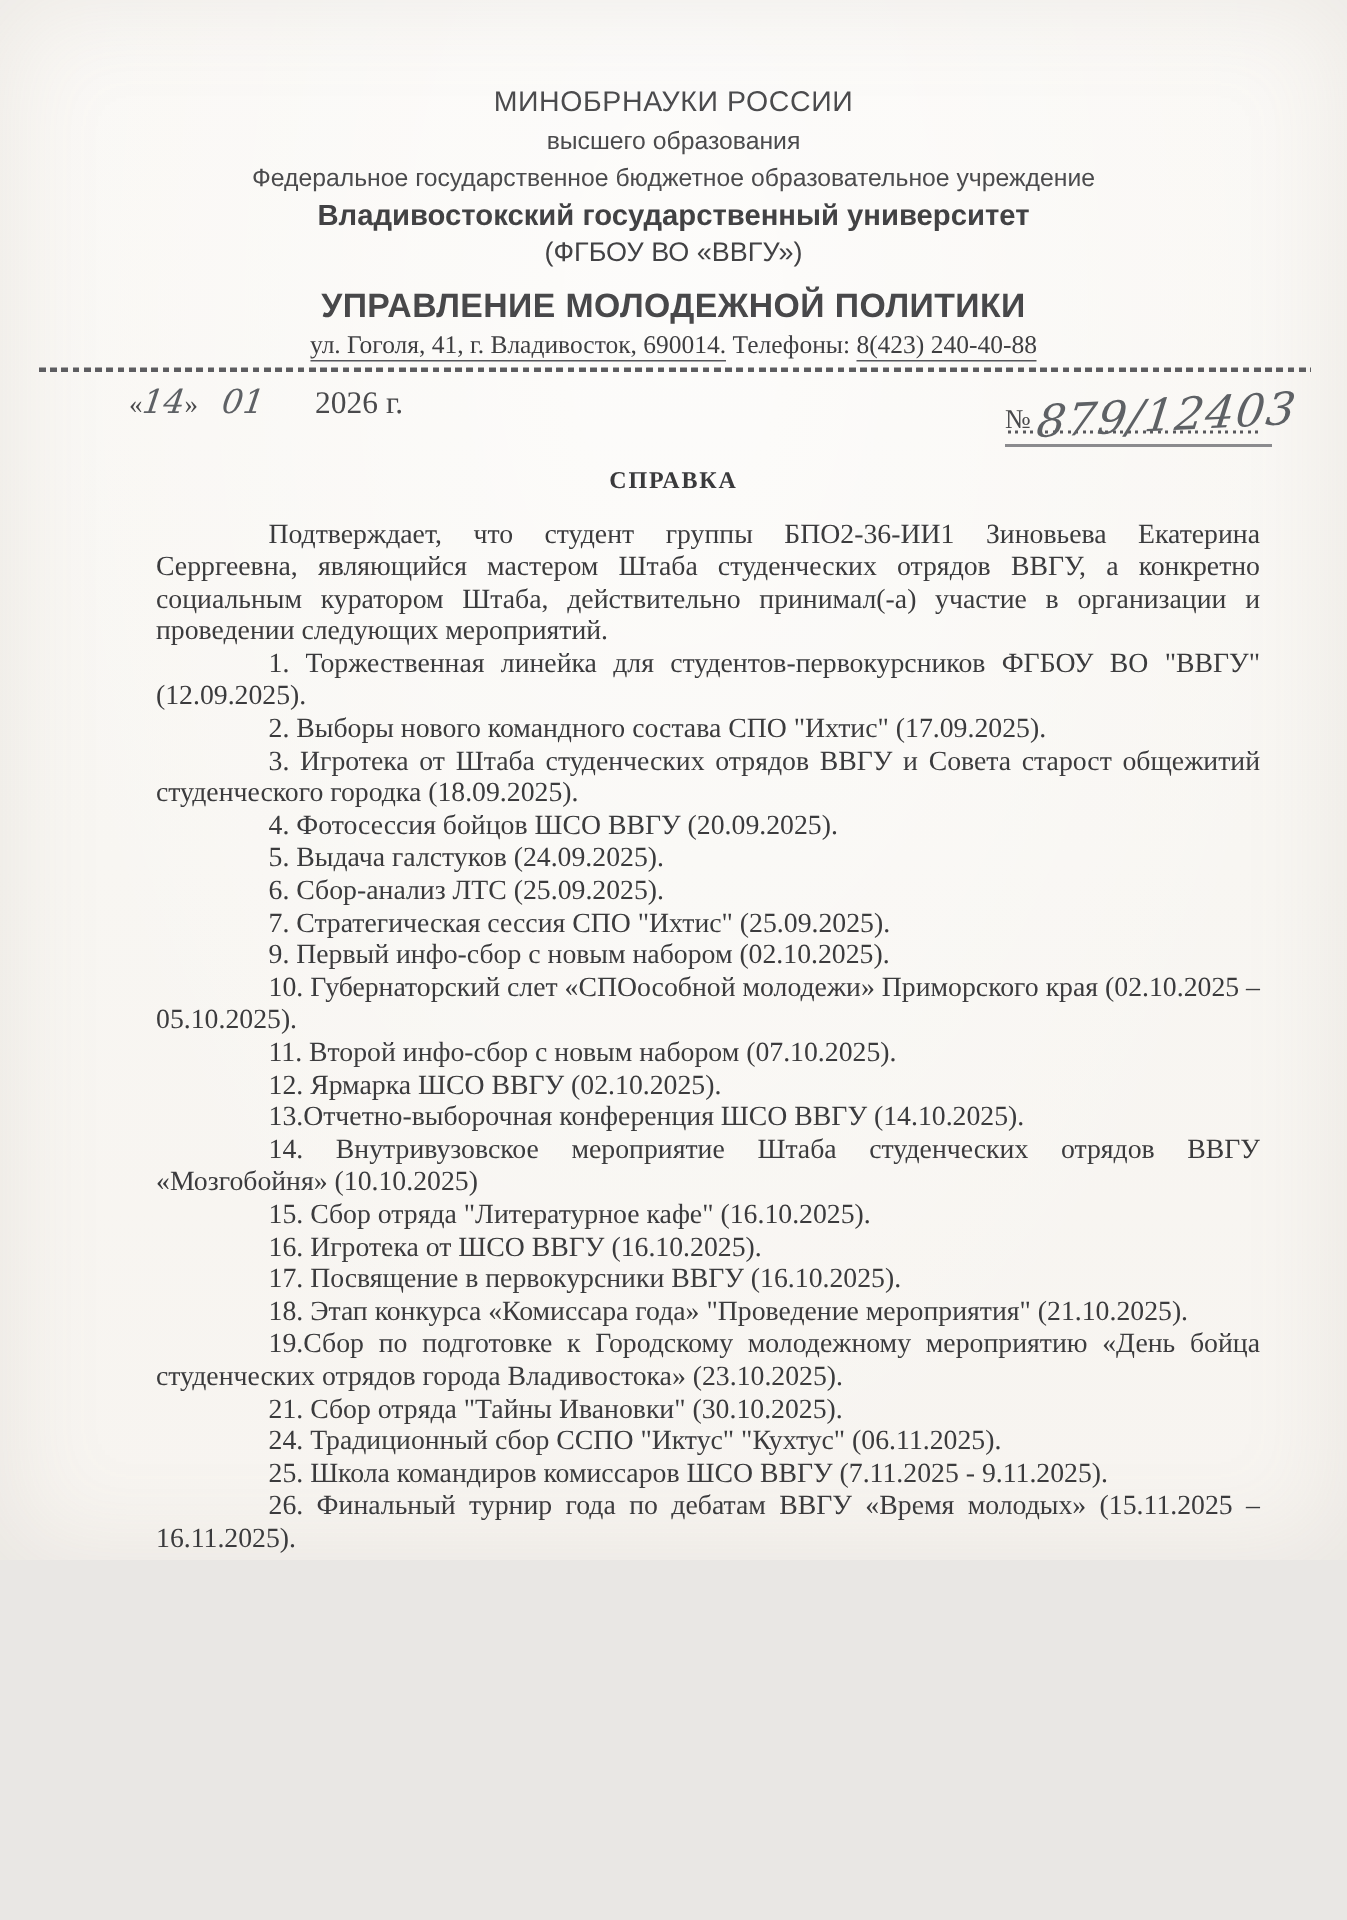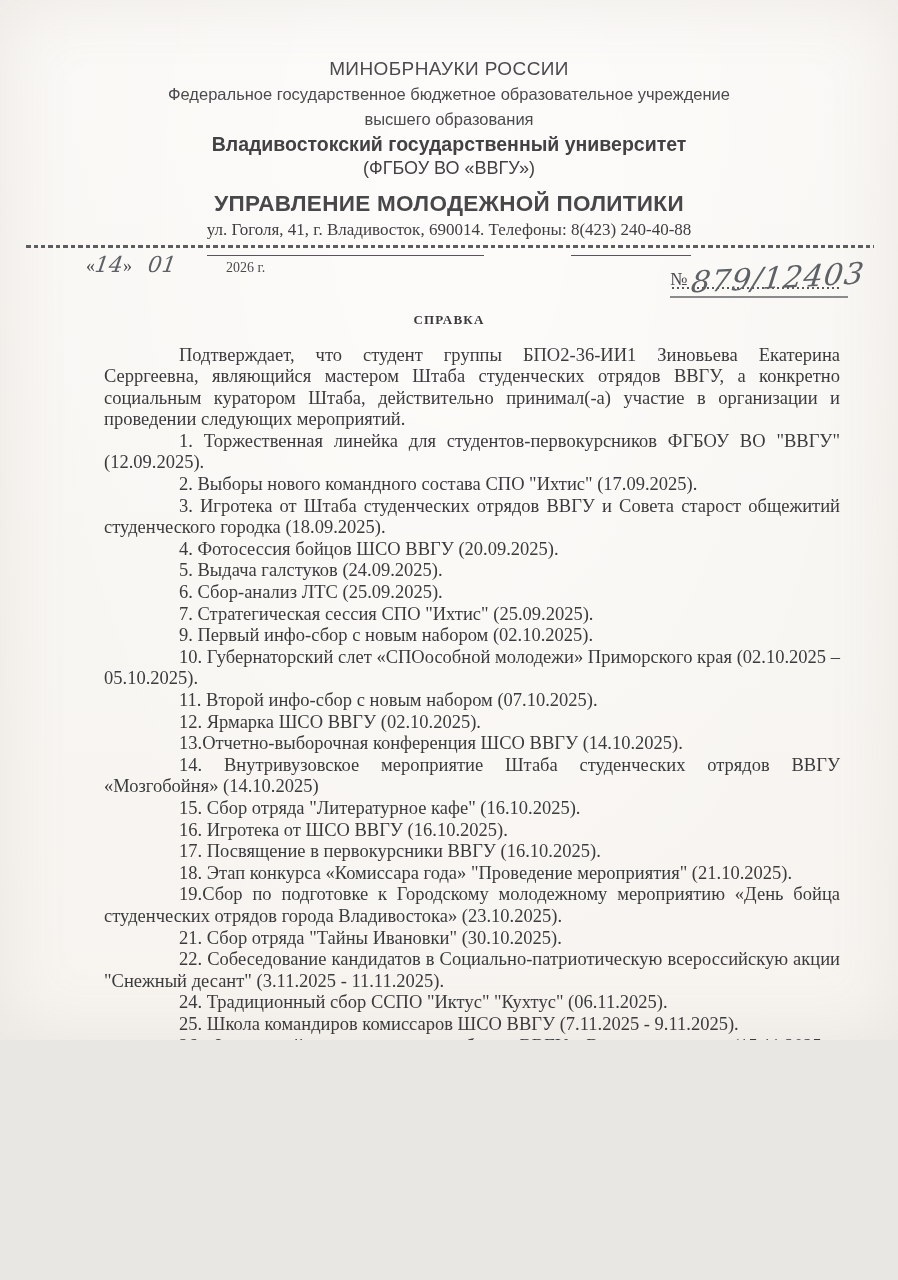--- a/index.html
+++ b/index.html
@@ -27,21 +27,21 @@
   }
   .h-ministry{font-size:19px;line-height:26px;letter-spacing:.4px;}
   .h-org{font-size:16.5px;line-height:25px;}
   .h-univ{font-size:19.5px;line-height:24px;font-weight:bold;color:#424244;}
   .h-abbr{font-size:18px;line-height:24px;font-weight:normal;color:#424244;}
   .h-dept{font-size:22.5px;line-height:29px;font-weight:bold;letter-spacing:.3px;margin-top:9px;color:#48484a;}
   .h-addr{
     font-family:"Liberation Serif", serif;
     font-size:17px;line-height:24px;color:#3e3e40;
   }
-  .u-line{border-bottom:1.6px solid #55555a;padding-bottom:16px;}
+  .u-line{border-bottom:1.6px solid #55555a;padding-bottom:1px;}
   
   .dash-rule{
     margin:3px 24px 0 26px;
     height:2.5px;
     background:repeating-linear-gradient(90deg,#5d5d60 0 4.5px,transparent 4.5px 7.5px);
   }
   
   .meta-row{position:relative;height:56px;}
   .hand{
     font-family:"DejaVu Serif", serif;
@@ -49,41 +49,41 @@
     color:#5e6165;
     transform:skewX(-8deg);
     display:inline-block;
   }
   .date-group{
     position:absolute;left:86px;top:8px;
     font-size:18px;color:#4a4a4c;
   }
   .date-group .hand{font-size:22px;line-height:18px;}
   .d-month{margin-left:16px;}
-  .d-year{margin-left:50px;font-size:14px;}
+  .d-year{margin-left:34px;font-size:21px;}
   .number-group{
     position:absolute;right:50px;top:14px;
     width:178px;height:34px;
     border-bottom:2.5px solid #8b8b8e;
   }
   .no-label{font-size:18px;color:#4a4a4c;position:absolute;left:0;bottom:6px;}
   .no-dots{
     position:absolute;left:2px;right:6px;bottom:7px;height:2px;
     background:repeating-linear-gradient(90deg,#58585c 0 2px,transparent 2px 5px);
   }
   .no-value{
     position:absolute;left:22px;bottom:1px;
     font-size:30px;letter-spacing:1px;
     transform:skewX(-10deg) rotate(-3deg);
     white-space:nowrap;
   }
   
   .doc-title{
     text-align:center;
-    font-size:13px;font-weight:bold;
+    font-size:16px;font-weight:bold;
     letter-spacing:1.2px;
     color:#3a3a3c;
     margin-top:8px;
   }
   
   .doc-body{
     margin-top:17px;
     padding:0 58px 0 104px;
     font-size:18.5px;
     line-height:21.6px;
@@ -92,22 +92,22 @@
   }
   .doc-body p{margin:0;text-indent:75px;}
 </style>
 </head>
 <body>
 
 <div class="page">
 
   <div class="letterhead">
     <div class="h-ministry">МИНОБРНАУКИ РОССИИ</div>
+    <div class="h-org">высшего образования</div>
     <div class="h-org">Федеральное государственное бюджетное образовательное учреждение</div>
-    <div class="h-org">высшего образования</div>
     <div class="h-univ">Владивостокский государственный университет</div>
     <div class="h-abbr">(ФГБОУ ВО «ВВГУ»)</div>
     <div class="h-dept">УПРАВЛЕНИЕ МОЛОДЕЖНОЙ ПОЛИТИКИ</div>
     <div class="h-addr">
       <span class="u-line">ул. Гоголя, 41, г. Владивосток, 690014.</span>
       <span>Телефоны:</span>
       <span class="u-line">8(423) 240-40-88</span>
     </div>
   </div>
 
@@ -133,26 +133,25 @@
     <p>3.  Игротека от Штаба студенческих отрядов ВВГУ и Совета старост общежитий студенческого городка (18.09.2025).</p>
     <p>4.  Фотосессия бойцов ШСО ВВГУ (20.09.2025).</p>
     <p>5.  Выдача галстуков (24.09.2025).</p>
     <p>6.  Сбор-анализ ЛТС (25.09.2025).</p>
     <p>7.  Стратегическая сессия СПО "Ихтис" (25.09.2025).</p>
     <p>9.  Первый инфо-сбор с новым набором (02.10.2025).</p>
     <p>10. Губернаторский слет «СПОособной молодежи» Приморского края (02.10.2025 – 05.10.2025).</p>
     <p>11. Второй инфо-сбор с новым набором (07.10.2025).</p>
     <p>12. Ярмарка ШСО ВВГУ (02.10.2025).</p>
     <p>13.Отчетно-выборочная конференция ШСО ВВГУ (14.10.2025).</p>
-    <p>14. Внутривузовское мероприятие Штаба студенческих отрядов ВВГУ «Мозгобойня» (14.10.2025)</p>
+    <p>14. Внутривузовское мероприятие Штаба студенческих отрядов ВВГУ «Мозгобойня» (10.10.2025)</p>
     <p>15. Сбор отряда "Литературное кафе" (16.10.2025).</p>
     <p>16. Игротека от ШСО ВВГУ (16.10.2025).</p>
     <p>17. Посвящение в первокурсники ВВГУ (16.10.2025).</p>
     <p>18. Этап конкурса «Комиссара года» "Проведение мероприятия" (21.10.2025).</p>
     <p>19.Сбор по подготовке к Городскому молодежному мероприятию «День бойца студенческих отрядов города Владивостока» (23.10.2025).</p>
     <p>21. Сбор отряда "Тайны Ивановки" (30.10.2025).</p>
-    <p>22. Собеседование кандидатов в Социально-патриотическую всероссийскую акции "Снежный десант" (3.11.2025 - 11.11.2025).</p>
     <p>24. Традиционный сбор ССПО "Иктус" "Кухтус" (06.11.2025).</p>
     <p>25. Школа командиров комиссаров ШСО ВВГУ (7.11.2025 - 9.11.2025).</p>
     <p>26. Финальный турнир года по дебатам ВВГУ «Время молодых» (15.11.2025 – 16.11.2025).</p>
   </div>
 
 </div>
 
 </body></html>

